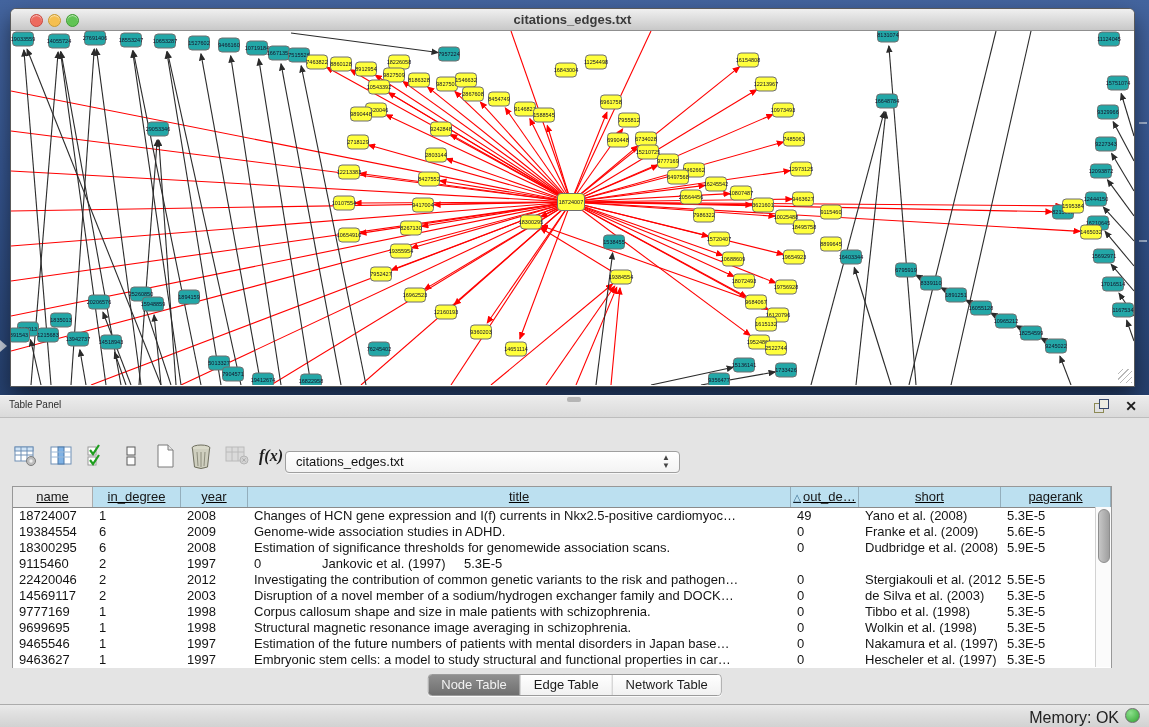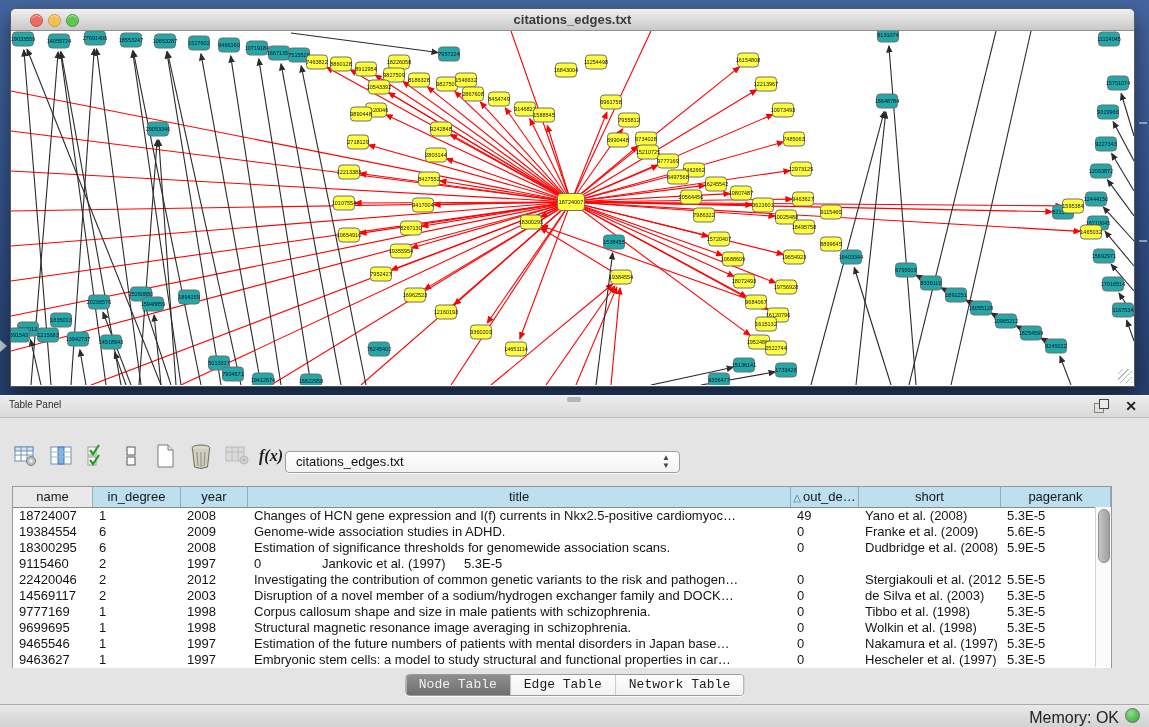--- a/index.html
+++ b/index.html
@@ -42,38 +42,38 @@
   .toolbar{position:absolute;left:0;top:44px;height:36px;width:100%;text-decoration:underline;}
   .tbtn{position:absolute;top:2px;width:30px;height:30px;display:flex;align-items:center;justify-content:center;}
   .fx{font-family:"Liberation Serif",serif;font-style:italic;font-weight:bold;font-size:16px;color:#1c1c1c;}
   .combo{position:absolute;left:285px;top:12px;width:393px;height:20px;background:linear-gradient(180deg,#ffffff,#f3f3f3);
     border:1px solid #9f9f9f;border-radius:4px;box-shadow:0 1px 0 rgba(255,255,255,.7);}
   .combo .val{position:absolute;left:10px;top:2px;font-size:13px;color:#111;}
   .combo .arr{position:absolute;right:9px;top:2px;font-size:8px;line-height:8px;color:#444;text-align:center;}
 
   .dtable{position:absolute;left:12px;top:91px;width:1100px;height:182px;background:#fff;
     border:1px solid #989898;box-sizing:border-box;}
-  .thead{display:flex;height:20px;border-bottom:1px solid #8a8a8a;}
+  .thead{display:flex;height:20px;border-bottom:1px solid #8a8a8a;text-decoration:underline;}
   .th{box-sizing:border-box;height:20px;line-height:19px;text-align:center;font-size:13px;color:#161616;
     background:#BCE0F0;border-right:1px solid #93AEBC;overflow:hidden;white-space:nowrap;}
   .th.gray{background:#E9E9E9;border-right:1px solid #ABABAB;}
   .sort-tri{font-size:10px;color:#3c6f92;margin-right:2px;}
   .tbody{position:relative;}
   .trow{display:flex;height:16px;line-height:16px;font-size:13px;color:#141414;background:#fff;}
   .td{box-sizing:border-box;padding:0 0 0 6px;overflow:hidden;white-space:nowrap;}
   
   .c0{width:80px;} .c1{width:88px;} .c2{width:67px;} .c3{flex:1;} .c4{width:68px;} .c5{width:142px;} .c6{width:110px;}
   .vscroll{position:absolute;right:0;top:20px;bottom:0;width:15px;background:#FBFBFB;border-left:1px solid #D2D2D2;}
   .vthumb{position:absolute;left:2px;top:2px;width:10px;height:52px;border-radius:6px;
     background:linear-gradient(90deg,#C6C6C6,#9F9F9F);border:1px solid #8e8e8e;}
 
   .tabs{position:absolute;left:50%;transform:translateX(-50%);top:279px;display:flex;height:20px;
     border:1px solid #9b9b9b;border-radius:4px;overflow:hidden;background:#fff;box-shadow:0 1px 0 rgba(255,255,255,.8);}
   .tab{padding:0 13px;font-size:13px;line-height:20px;color:#1c1c1c;background:linear-gradient(180deg,#ffffff,#f1f1f1);
-    border-right:1px solid #b9b9b9;font-family:Liberation Mono, monospace;}
+    border-right:1px solid #b9b9b9;}
   .tab:last-child{border-right:none;text-align:center;}
   .tab.active{background:linear-gradient(180deg,#8F8F8F,#6F6F6F);color:#f2f2f2;}
 
   .statusbar{position:absolute;left:0;bottom:0;width:100%;height:22px;
     background:linear-gradient(180deg,#E9E9E9,#D2D2D2);border-top:1px solid #ABABAB;}
   .mem{position:absolute;right:30px;top:4px;font-size:16px;color:#222;}
   .memdot{position:absolute;right:9px;top:3px;width:13px;height:13px;border-radius:50%;
     background:radial-gradient(circle at 35% 30%,#8CE08C,#2FA32F);border:1px solid #6e6e6e;}
 </style>
 </head>

